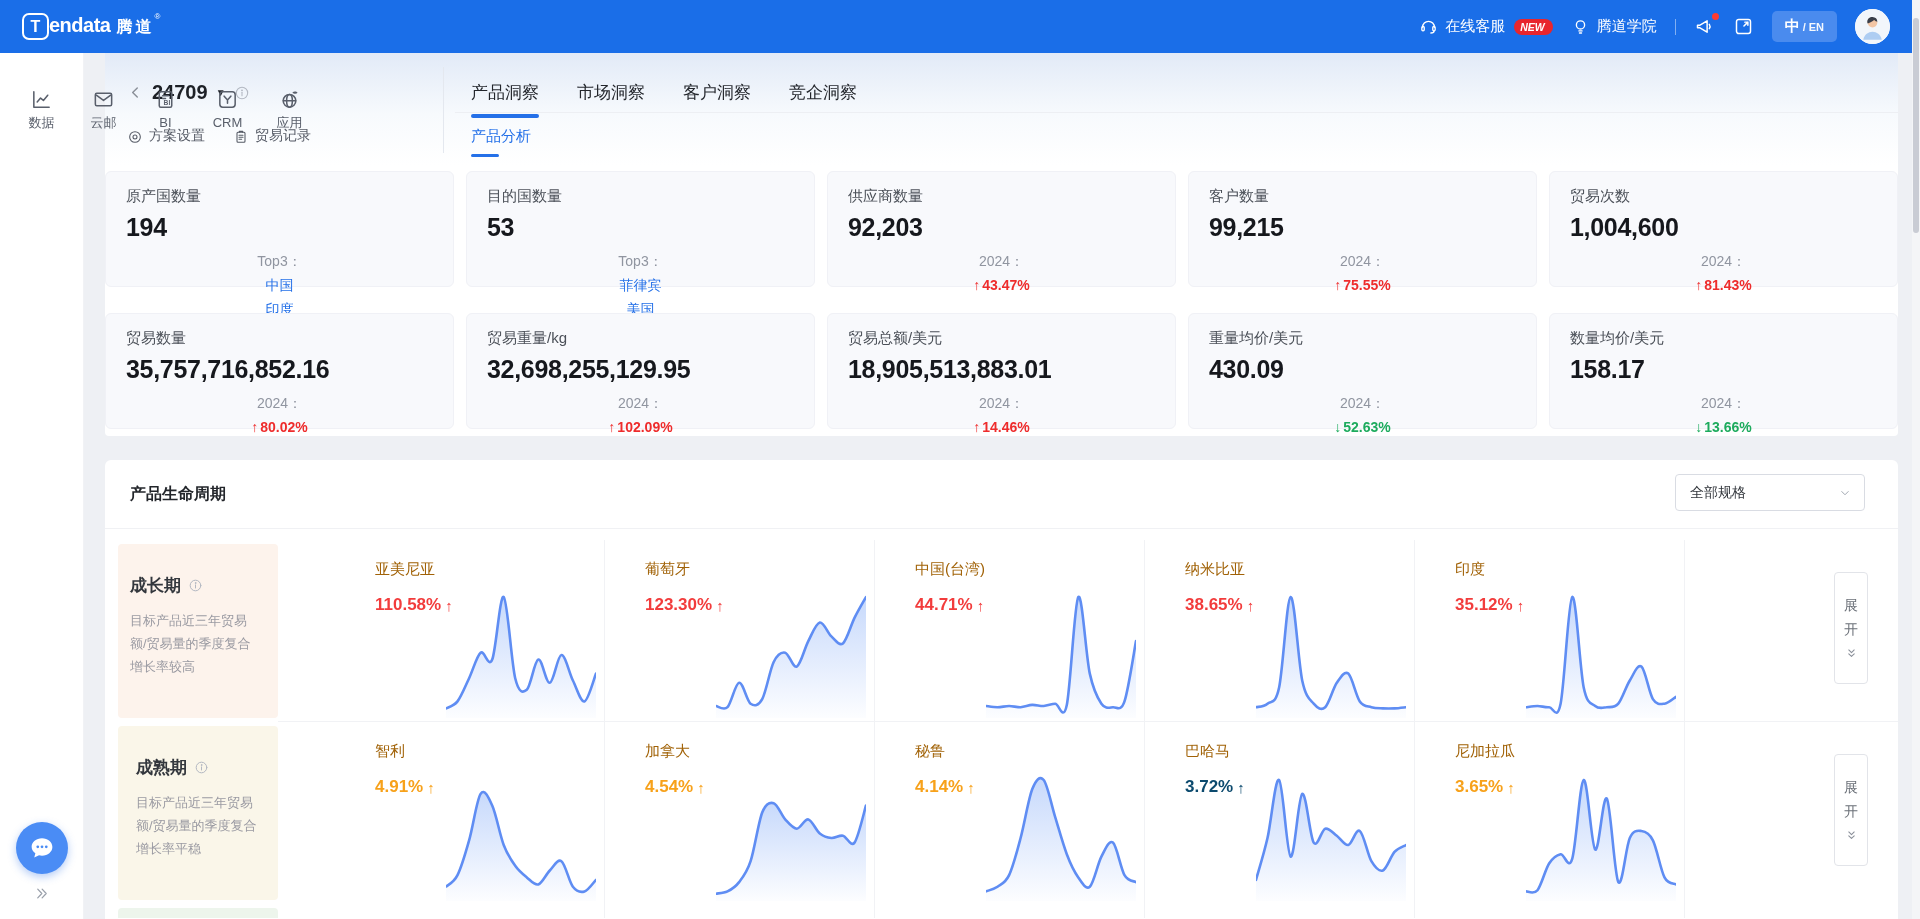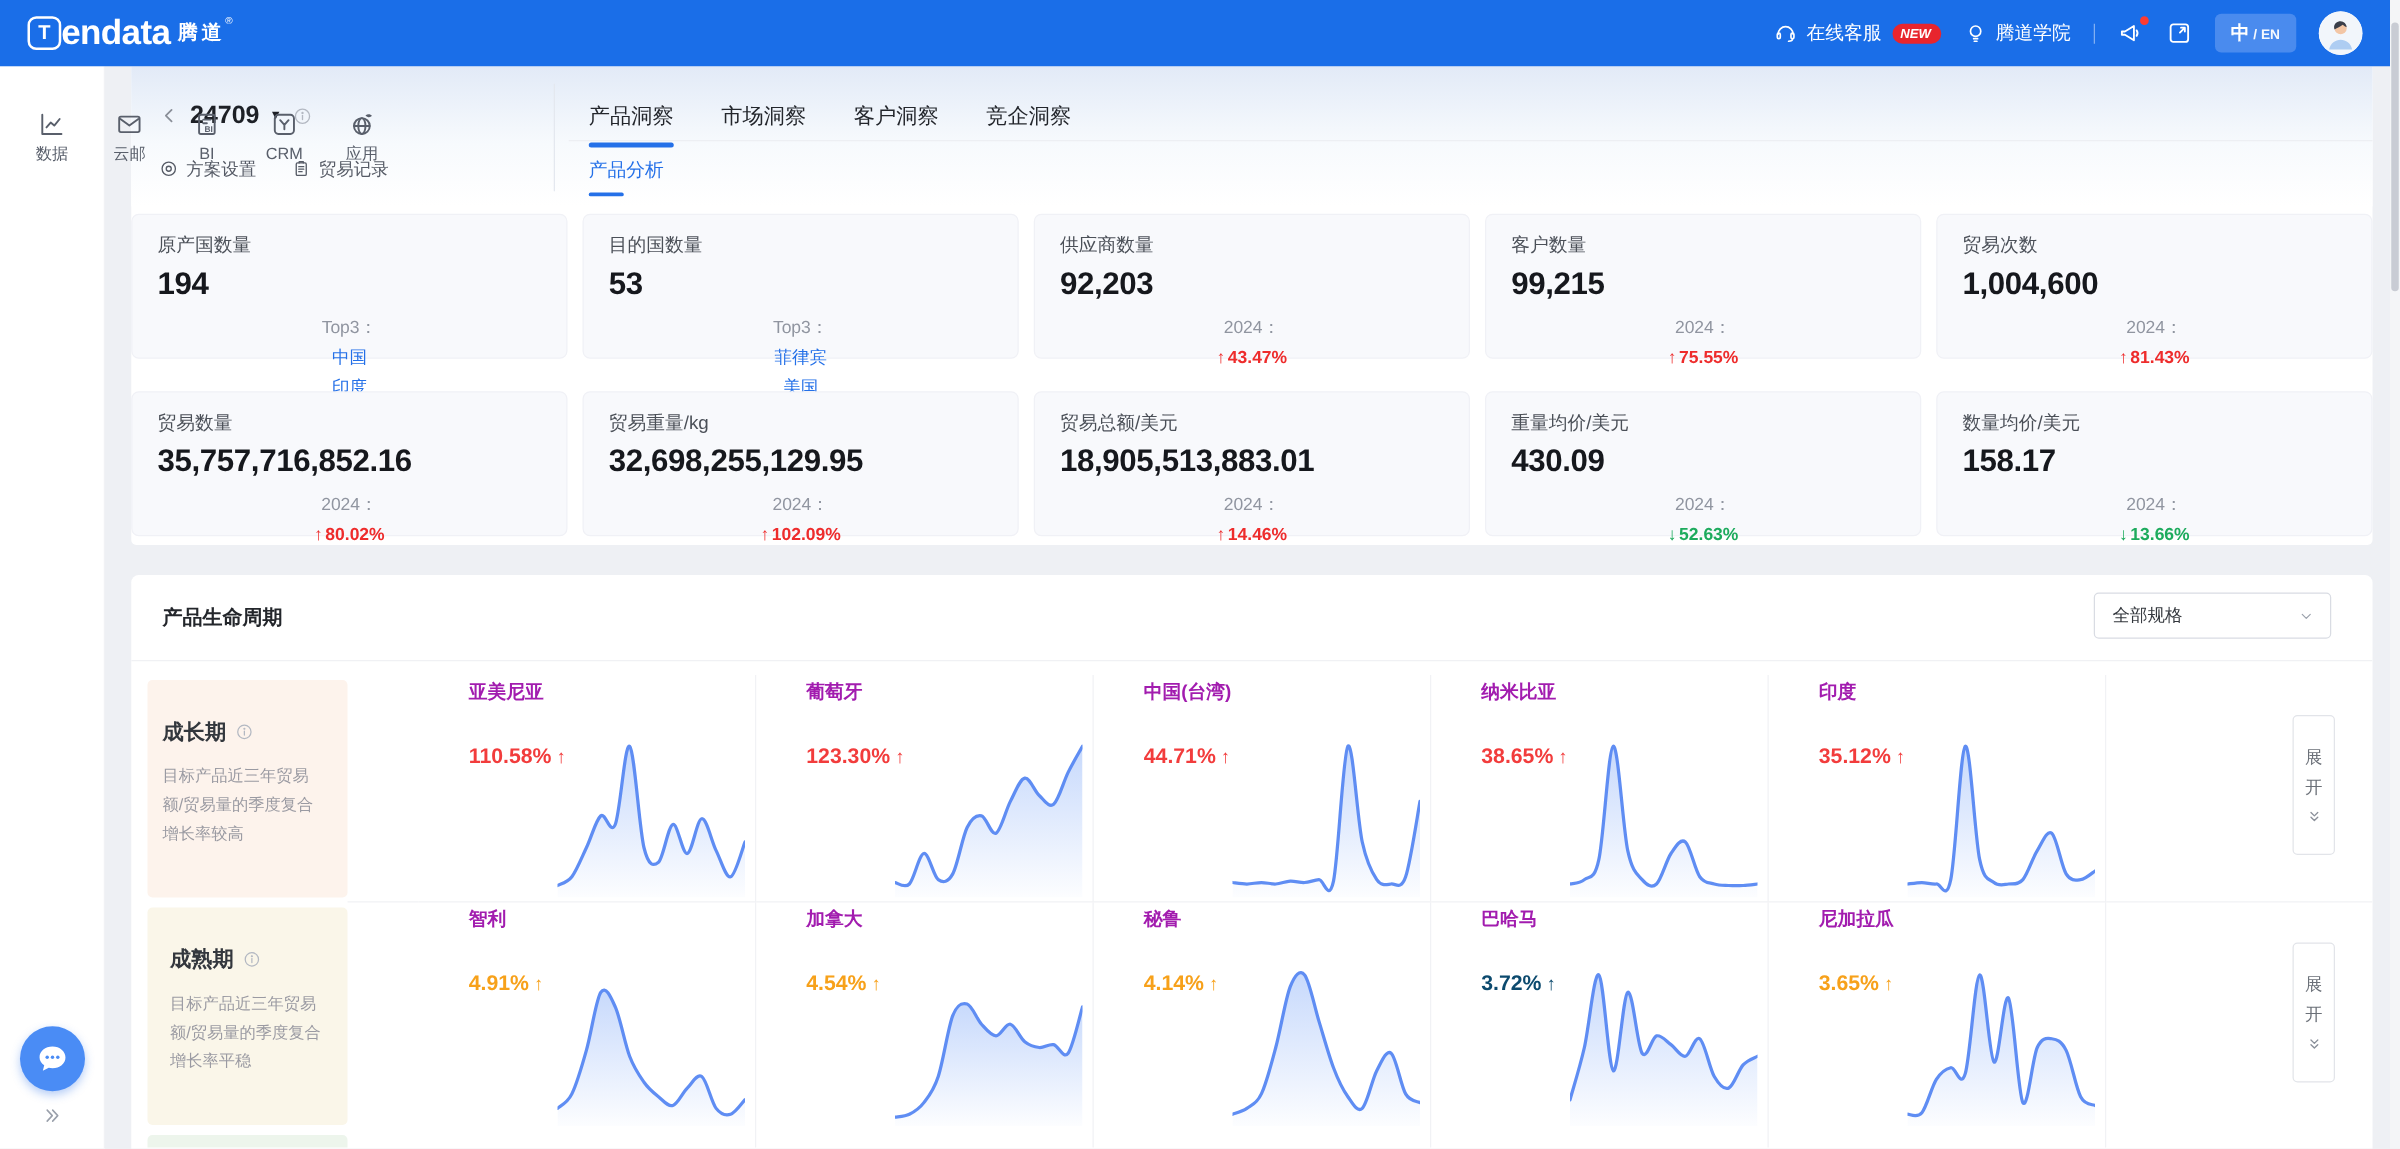--- a/index.html
+++ b/index.html
@@ -3,21 +3,21 @@
 <meta charset="utf-8">
 <style>
   * { margin:0; padding:0; box-sizing:border-box; }
   html,body { width:1920px; height:919px; overflow:hidden; }
   body { font-family:"Liberation Sans","DejaVu Sans",sans-serif; background:#eef0f4; position:relative; color:#23262c; }
 
   
   .navbar { position:absolute; left:0; top:0; width:1920px; height:53px; background:#1a6ee8; display:flex; align-items:center; padding:0 30px 0 22px; z-index:20; }
   .logo { display:flex; align-items:flex-start; color:#fff; }
   .logo-mark { width:27px; height:27px; border:2.4px solid #fff; border-radius:7px; display:grid; place-items:center; font-weight:bold; font-size:16px; margin-top:1px; }
-  .logo-word { font-size:28px; font-weight:bold; letter-spacing:-0.5px; line-height:27px; }
+  .logo-word { font-size:20px; font-weight:bold; letter-spacing:-0.5px; line-height:27px; }
   .logo-cn { font-size:16px; font-weight:600; margin-left:6px; letter-spacing:3px; line-height:29px; }
   .logo-reg { font-size:8px; line-height:10px; }
   .nav-right { margin-left:auto; display:flex; align-items:center; gap:18px; color:#fff; font-size:15px; }
   .nav-item { display:flex; align-items:center; gap:7px; cursor:pointer; position:relative; }
   .nav-item .icn svg { width:19px; height:19px; stroke-width:1.7; }
   .badge-new { background:#e8252d; color:#fff; font-size:10.5px; font-weight:bold; font-style:italic; padding:2px 8px 2px 6px; border-radius:9px; margin-left:2px; }
   .nav-divider { width:1px; height:16px; background:rgba(255,255,255,.45); }
   .nav-icon-btn { position:relative; display:grid; place-items:center; cursor:pointer; }
   .nav-icon-btn .icn svg { width:21px; height:21px; stroke-width:1.7; }
   .red-dot { position:absolute; top:-3px; right:-4px; width:7px; height:7px; border-radius:50%; background:#ff3b30; }
@@ -44,21 +44,21 @@
   
   .main { position:absolute; left:84px; top:53px; right:8px; bottom:0; background:#eef0f4; }
   .content-top { position:absolute; left:21px; right:14px; top:0; height:383px; background:#fff; border-radius:0 0 4px 4px; }
   .hdr-band { position:absolute; left:0; right:0; top:0; height:112px; background:linear-gradient(180deg,#e2eaf7 0%,#f7fafd 55%,#ffffff 100%); border-radius:0 0 0 0; }
   .bc-row1 { position:absolute; left:22px; top:28px; display:flex; align-items:center; gap:8px; }
   .back-ic { color:#8a8f98; cursor:pointer; } .back-ic svg{ width:17px;height:17px;stroke-width:2; }
   .bc-id { font-size:20px; font-weight:bold; color:#1d2026; cursor:pointer; }
   .bc-caret { font-size:10px; color:#1d2026; cursor:pointer; }
   .bc-info { color:#b3b8c2; cursor:pointer; } .bc-info svg{ width:16px;height:16px; }
   .bc-row2 { position:absolute; left:22px; top:74px; display:flex; align-items:center; gap:28px; font-size:14px; color:#565b66; }
-  .bc-link { display:flex; align-items:flex-start; gap:6px; cursor:pointer; }
+  .bc-link { display:flex; align-items:flex-end; gap:6px; cursor:pointer; }
   .bc-link .icn svg { width:16px; height:16px; }
   .hdr-vdiv { position:absolute; left:338px; top:14px; height:86px; width:1px; background:#e4e8ef; }
   .tabs { position:absolute; left:366px; top:28px; display:flex; gap:38px; }
   .tab { font-size:17px; font-weight:500; color:#23262c; cursor:pointer; position:relative; padding-bottom:14px; }
   .tab.active::after { content:""; position:absolute; left:0; right:0; bottom:0; height:4px; border-radius:2px; background:#2470e8; }
   .tabs-rule { position:absolute; left:350px; right:0; top:59px; height:1px; background:#edeff3; }
   .subtab { position:absolute; left:366px; top:74px; font-size:15px; color:#2470e8; cursor:pointer; }
   .subtab-bar { position:absolute; left:366px; top:101px; width:28px; height:3px; border-radius:2px; background:#2470e8; }
 
   
@@ -80,21 +80,21 @@
   .panel-filter .icn { margin-left:auto; color:#9aa0ab; } .panel-filter .icn svg{ width:14px; height:14px; }
   .panel-rule { position:absolute; left:0; right:0; top:68px; height:1px; background:#f0f1f4; }
   .lc-rows { position:absolute; left:0; right:0; top:80px; bottom:0; }
   .lc-row { display:grid; grid-template-columns:160px 57px repeat(5,270px) 1fr; height:182px; padding-left:13px; }
   .lc-label { border-radius:4px; margin:4px 0; padding:30px 16px 0 18px; }
   .lc-stage { font-size:17px; font-weight:bold; color:#33373d; display:flex; align-items:center; gap:7px; }
   .lc-stage .icn { color:#b3b8c2; } .lc-stage .icn svg{ width:15px; height:15px; }
   .lc-desc { margin-top:13px; font-size:13px; color:#9a9aa2; line-height:1.75; }
   .lc-cell { position:relative; border-right:1px solid #f1f2f5; }
   .lc-row.r0 .bb { border-bottom:1px solid #f1f2f5; }
-  .lc-name { position:absolute; left:40px; top:4px; font-size:15px; color:#a21caf;font-weight:bold; }
+  .lc-name { position:absolute; left:40px; top:20px; font-size:15px; color:#a16207; }
   .lc-pct { position:absolute; left:40px; top:55px; font-size:17px; font-weight:bold; display:flex; gap:4px; align-items:center; }
   .lc-spark { position:absolute; right:8px; bottom:3px; width:150px; height:128px; }
   .lc-expand-col { display:flex; }
   .expand-btn { width:34px; height:112px; margin:32px 30px 0 auto; border:1px solid #e2e4e9; border-radius:4px; background:#fff; display:flex; flex-direction:column; align-items:center; justify-content:center; gap:6px; color:#6b7078; font-size:14px; cursor:pointer; }
   .expand-btn .icn { color:#8b909a; margin-top:2px; } .expand-btn .icn svg { width:13px; height:13px; stroke-width:2; }
   .lc-partial { display:grid; grid-template-columns:160px 57px repeat(5,270px) 1fr; height:14px; padding-left:13px; }
   .lc-partial .pl-label { border-radius:4px 4px 0 0; margin-top:4px; }
   .lc-partial .pl-cell { border-right:1px solid #f1f2f5; }
 
   

